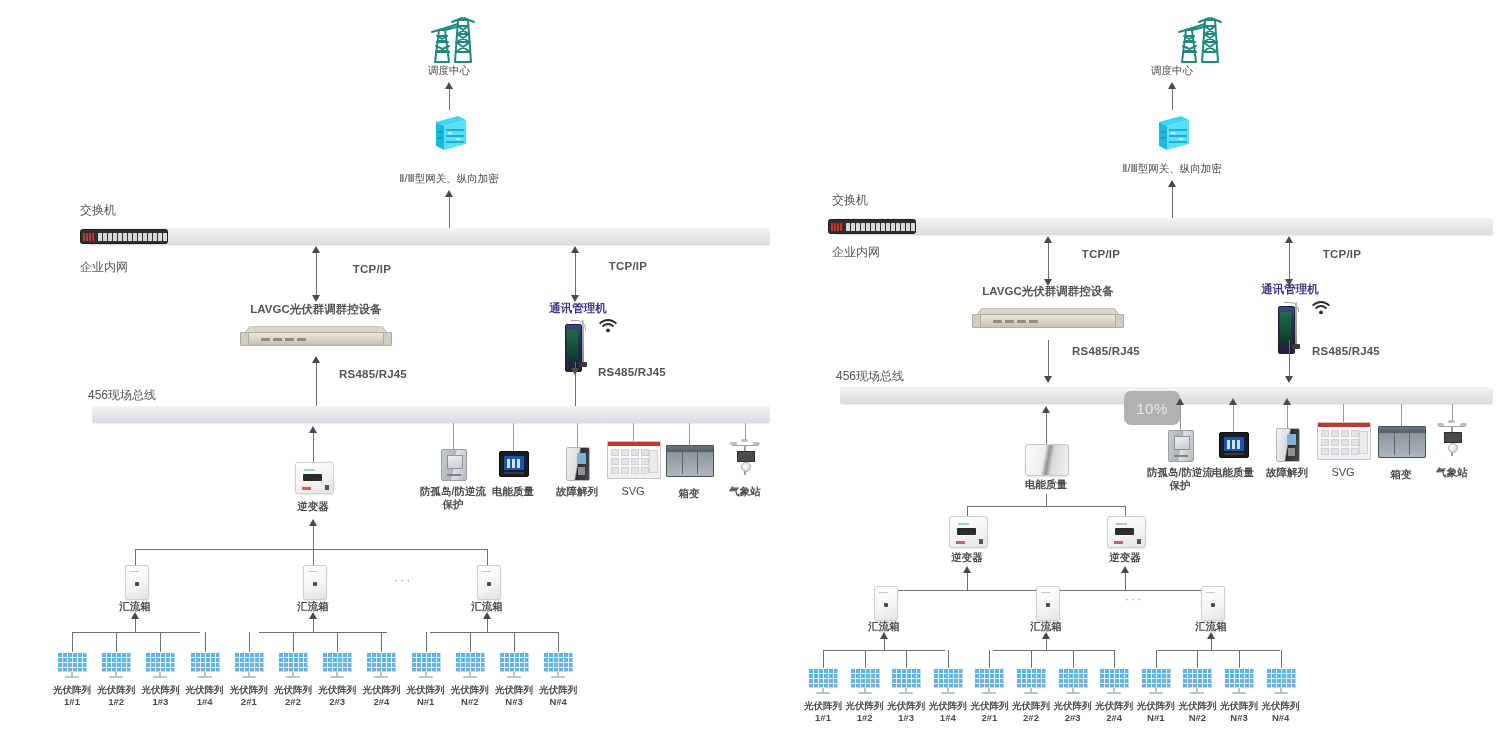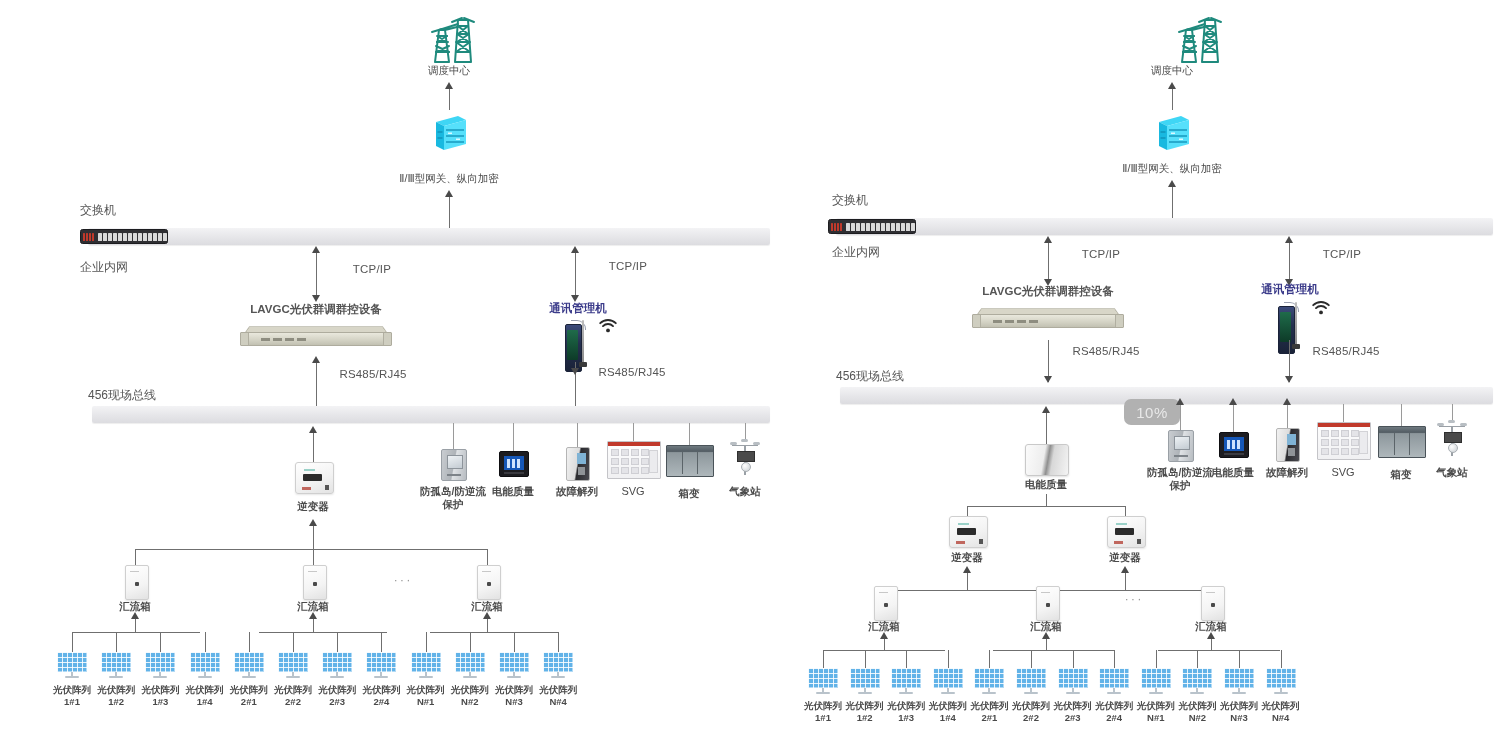--- a/index.html
+++ b/index.html
@@ -14,21 +14,21 @@
   .panel{position:absolute;top:0;height:738px;}
   #panel-left{left:0;width:790px;}
   #panel-right{left:790px;width:710px;}
 
   
   .lbl{position:absolute;font-size:10.5px;color:#4a4a4a;white-space:nowrap;
        text-align:center;transform:translateX(-50%);line-height:1.25;}
   .lbl.b{font-weight:bold;}
   .lbl-left{transform:none;text-align:left;}
   .lbl-big{font-size:11.5px;}
-  .lbl-proto{font-size:11.5px;color:#555;letter-spacing:.2px;}
+  .lbl-proto{font-size:11.5px;color:#555;letter-spacing:.2px;font-weight:bold;}
   .lbl-zone{font-size:12px;color:#555;}
 
   
   .bus{position:absolute;height:17px;border-radius:2px;
        background:linear-gradient(180deg,#f3f3f5 0%,#e6e6e9 55%,#dcdce0 100%);
        box-shadow:0 1px 1px rgba(0,0,0,.07);}
 
   
   .vline{position:absolute;width:1px;background:#6f6f6f;}
   .vline.thin{background:#9a9a9a;}
@@ -616,21 +616,21 @@
   <div class="arr arr-dn" style="left:254px;top:376px;"></div>
   <div class="lbl lbl-proto" style="left:316px;top:344px;">RS485/RJ45</div>
 
   <div class="vline" style="left:499px;top:340px;height:42px;"></div>
   <div class="arr arr-dn" style="left:495px;top:376px;"></div>
   <div class="lbl lbl-proto" style="left:556px;top:344px;">RS485/RJ45</div>
 
   <div class="lbl lbl-left lbl-zone" style="left:46px;top:369px;">456现场总线</div>
   <div class="bus" style="left:50px;top:387px;width:653px;"></div>
 
-  <div class="badge" style="left:334px;top:399px;width:56px;height:26px;">10%</div>
+  <div class="badge" style="left:334px;top:391px;width:56px;height:34px;">10%</div>
 
   <div class="vline" style="left:256px;top:412px;height:32px;"></div>
   <div class="arr arr-up" style="left:252px;top:406px;"></div>
   <div class="dcol" style="left:235px;top:444px;"></div>
   <div class="lbl b" style="left:256px;top:478px;">电能质量</div>
 
   <div class="vline thin" style="left:390px;top:404px;height:26px;"></div>
   <div class="arr arr-up" style="left:386px;top:398px;"></div>
   <div class="eq eq-cab" style="left:378px;top:430px;">
     <div class="win"></div>

